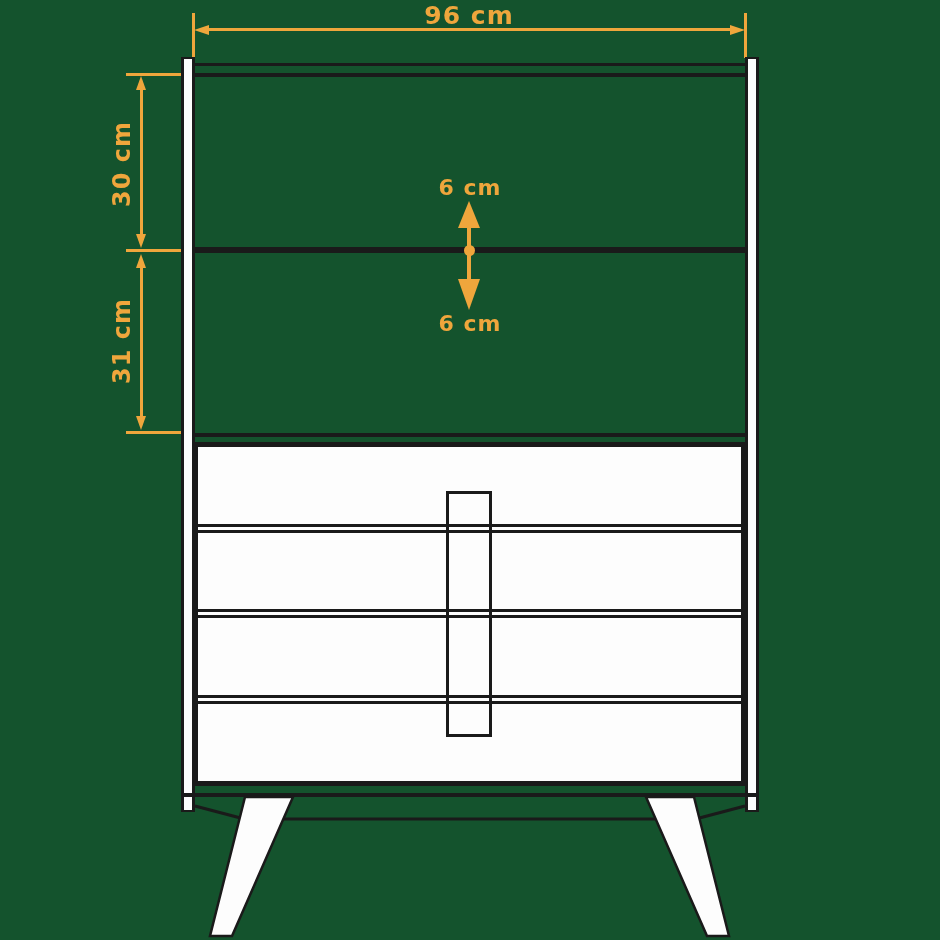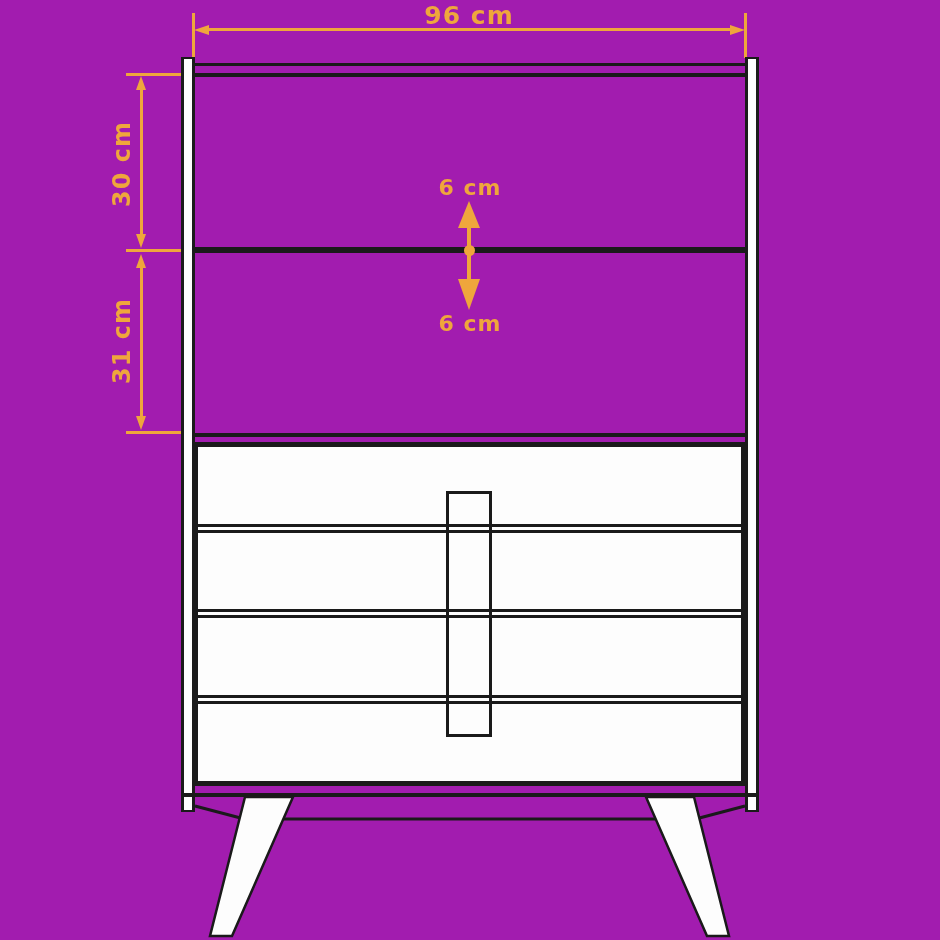--- a/index.html
+++ b/index.html
@@ -3,21 +3,21 @@
 <meta charset="utf-8">
 <style>
   html,body{margin:0;padding:0;}
   body{
     width:940px;height:940px;
     background:#fdfdfd;
     font-family:"DejaVu Sans","Liberation Sans",sans-serif;
   }
   .canvas{
     position:relative;width:940px;height:940px;overflow:hidden;
-    background:#a21caf;
+    background:#14532d;
   }
   .abs{position:absolute;}
   
   .dim{background:#EFA63C;}
   .dim-label{
     color:#EFA63C;font-weight:bold;letter-spacing:1px;
     text-align:center;line-height:1;white-space:nowrap;
   }
   .rot{transform:rotate(-90deg);transform-origin:center center;}
   .tri{width:0;height:0;}

